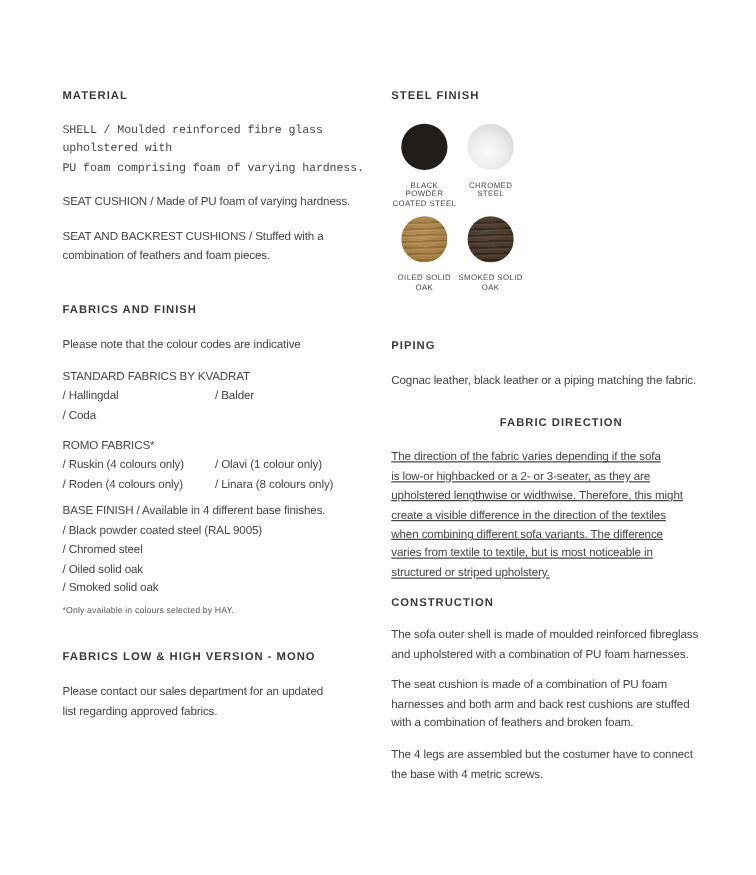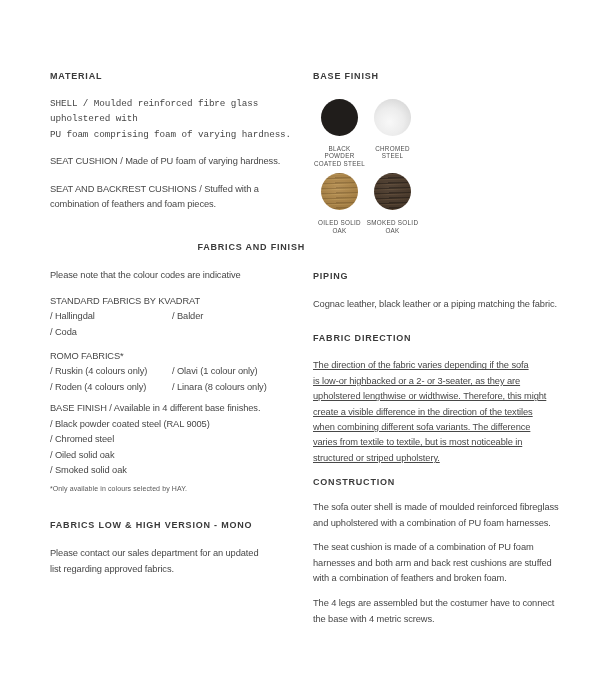--- a/index.html
+++ b/index.html
@@ -29,34 +29,34 @@
   }
   .fab-grid {
     display: grid; grid-template-columns: 122px 1fr;
     font-size: 9.3px; line-height: 15.4px; letter-spacing: -0.1px;
   }
   .footnote { font-size: 7px; color: #585858; letter-spacing: 0.1px; }
 
   
   .mt-shell  { margin-top: 14px; font-family: Liberation Mono, monospace; }
   .mt-para   { margin-top: 12px; }
-  .mt-hfab   { margin-top: 29px; text-align: right; }
+  .mt-hfab   { margin-top: 29px; }
   .mt-note   { margin-top: 15px; }
   .mt-kvadrat{ margin-top: 10px; }
   .mt-romo   { margin-top: 9px; }
   .mt-bfl    { margin-top: 6px; }
   .mt-fnote  { margin-top: 7px; }
   .mt-hmono  { margin-top: 27px; }
   .mt-contact{ margin-top: 15px; }
 
   
   .mt-swatches { margin-top: 17px; }
   .mt-hpiping  { margin-top: 36px; }
   .mt-pipbody  { margin-top: 15px; }
-  .mt-hfd      { margin-top: 20px; }
+  .mt-hfd      { margin-top: 20px; text-align: center; }
   .mt-fdbody   { margin-top: 14px; text-decoration: underline; }
   .mt-hcon     { margin-top: 10px; }
   .mt-cp1      { margin-top: 12px; }
   .mt-cp2      { margin-top: 9px; }
   .mt-cp3      { margin-top: 10px; }
 
   
   .swatch-grid {
     display: grid; grid-template-columns: 53px 53px;
     row-gap: 6px; column-gap: 0;
@@ -137,21 +137,21 @@
     <div class="footnote mt-fnote">*Only available in colours selected by HAY.</div>
 
     <div class="h mt-hmono">FABRICS LOW &amp; HIGH VERSION - MONO</div>
     <div class="body-text mt-contact">Please contact our sales department for an updated
 list regarding approved fabrics.</div>
 
   </div>
 
   <div class="col-right">
 
-    <div class="h">BASE FINISH</div>
+    <div class="h">STEEL FINISH</div>
 
     <div class="swatch-grid mt-swatches">
       <div class="swatch">
         <div class="circle" style="background-color: rgb(32, 29, 27);"></div>
         <div class="swatch-label">BLACK POWDER
 COATED STEEL</div>
       </div>
       <div class="swatch">
         <div class="circle chrome" style="background-color: rgb(221, 221, 221);"></div>
         <div class="swatch-label">CHROMED

